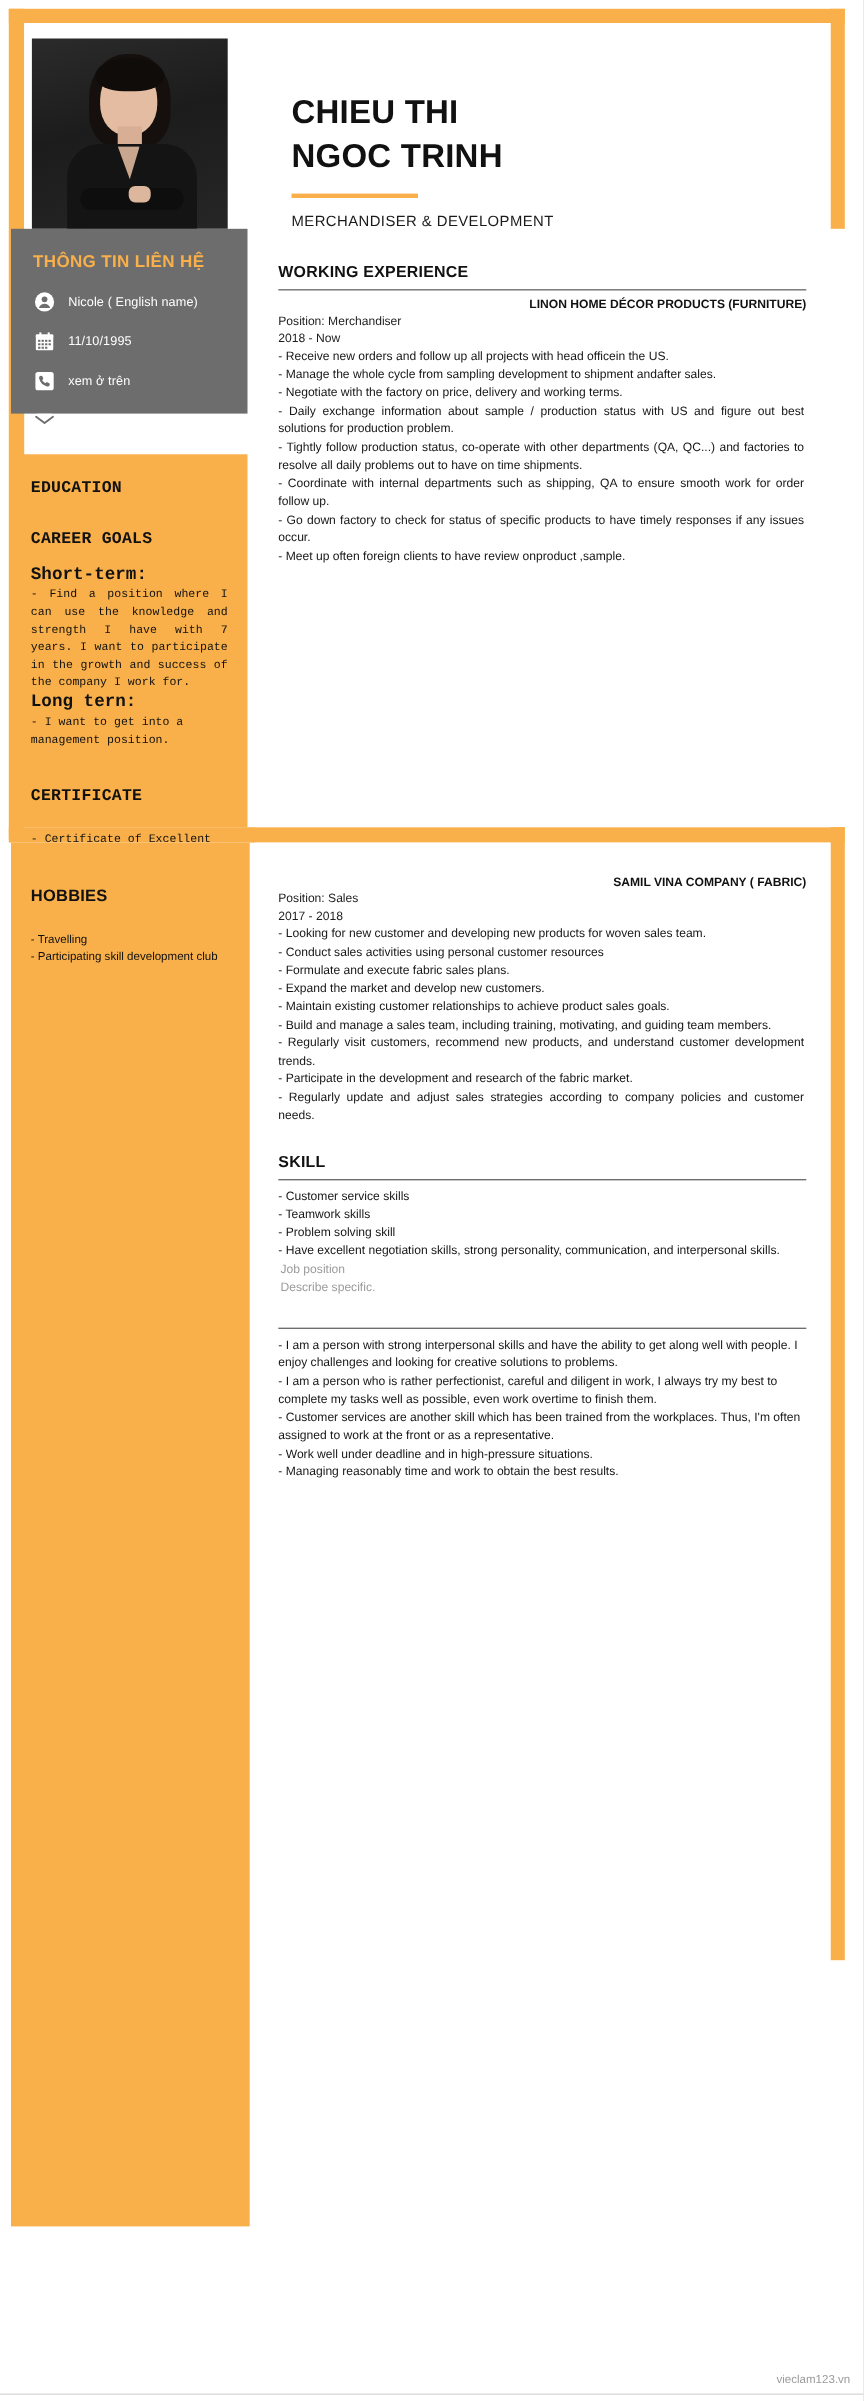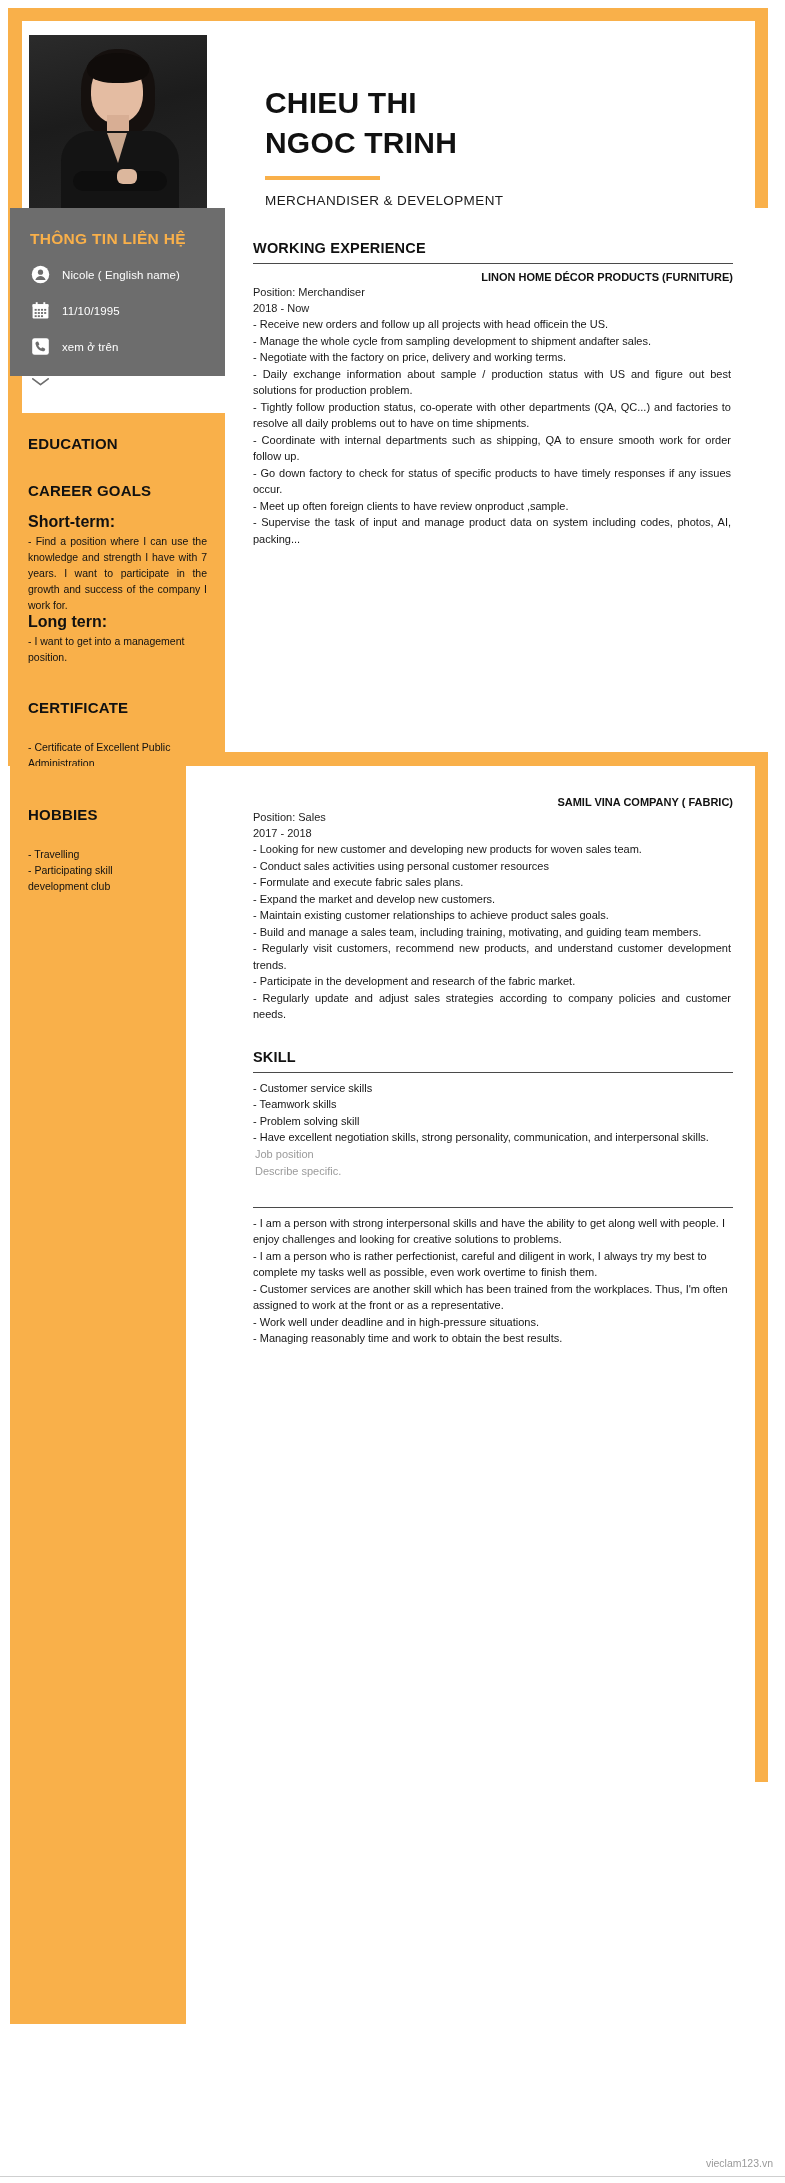--- a/index.html
+++ b/index.html
@@ -160,24 +160,25 @@
     color: #ffffff;
     letter-spacing: 0.1px;
   }
 
   .orange-panel {
     position: absolute; left: 10px; top: 413px;
     width: 215px; height: 339px;
     background: #f9b04a;
     padding: 22px 18px 0 18px;
     color: #111111;
+    font-family: Liberation Mono, monospace;
   }
   .orange-panel2 {
     position: absolute; left: 10px; top: 766px;
-    width: 176px; height: 1258px;
+    width: 217px; height: 1258px;
     background: #f9b04a;
     padding: 40px 18px 14px 18px;
     color: #111111;
   }
   .sec-head {
     font-size: 15px;
     font-weight: bold;
     letter-spacing: 0.2px;
     margin-bottom: 30px;
   }
@@ -397,21 +398,20 @@
     <div class="meta">Position: Merchandiser</div>
     <div class="meta">2018 - Now</div>
     <div class="r-body">- Receive new orders and follow up all projects with head officein the US.</div>
     <div class="r-body">- Manage the whole cycle from sampling development to shipment andafter sales.</div>
     <div class="r-body">- Negotiate with the factory on price, delivery and working terms.</div>
     <div class="r-body">- Daily exchange information about sample / production status with US and figure out best solutions for production problem.</div>
     <div class="r-body">- Tightly follow production status, co-operate with other departments (QA, QC...) and factories to resolve all daily problems out to have on time shipments.</div>
     <div class="r-body">- Coordinate with internal departments such as shipping, QA to ensure smooth work for order follow up.</div>
     <div class="r-body">- Go down factory to check for status of specific products to have timely responses if any issues occur.</div>
     <div class="r-body">- Meet up often foreign clients to have review onproduct ,sample.</div>
-    <div class="r-body">- Supervise the task of input and manage product data on system including codes, photos, AI, packing...</div>
   </div>
 
   <div class="right-card card-bottom">
     <div class="company">SAMIL VINA COMPANY ( FABRIC)</div>
     <div class="meta">Position: Sales</div>
     <div class="meta">2017 - 2018</div>
     <div class="r-body">- Looking for new customer and developing new products for woven sales team.</div>
     <div class="r-body left">- Conduct sales activities using personal customer resources</div>
     <div class="r-body left">- Formulate and execute fabric sales plans.</div>
     <div class="r-body left">- Expand the market and develop new customers.</div>

